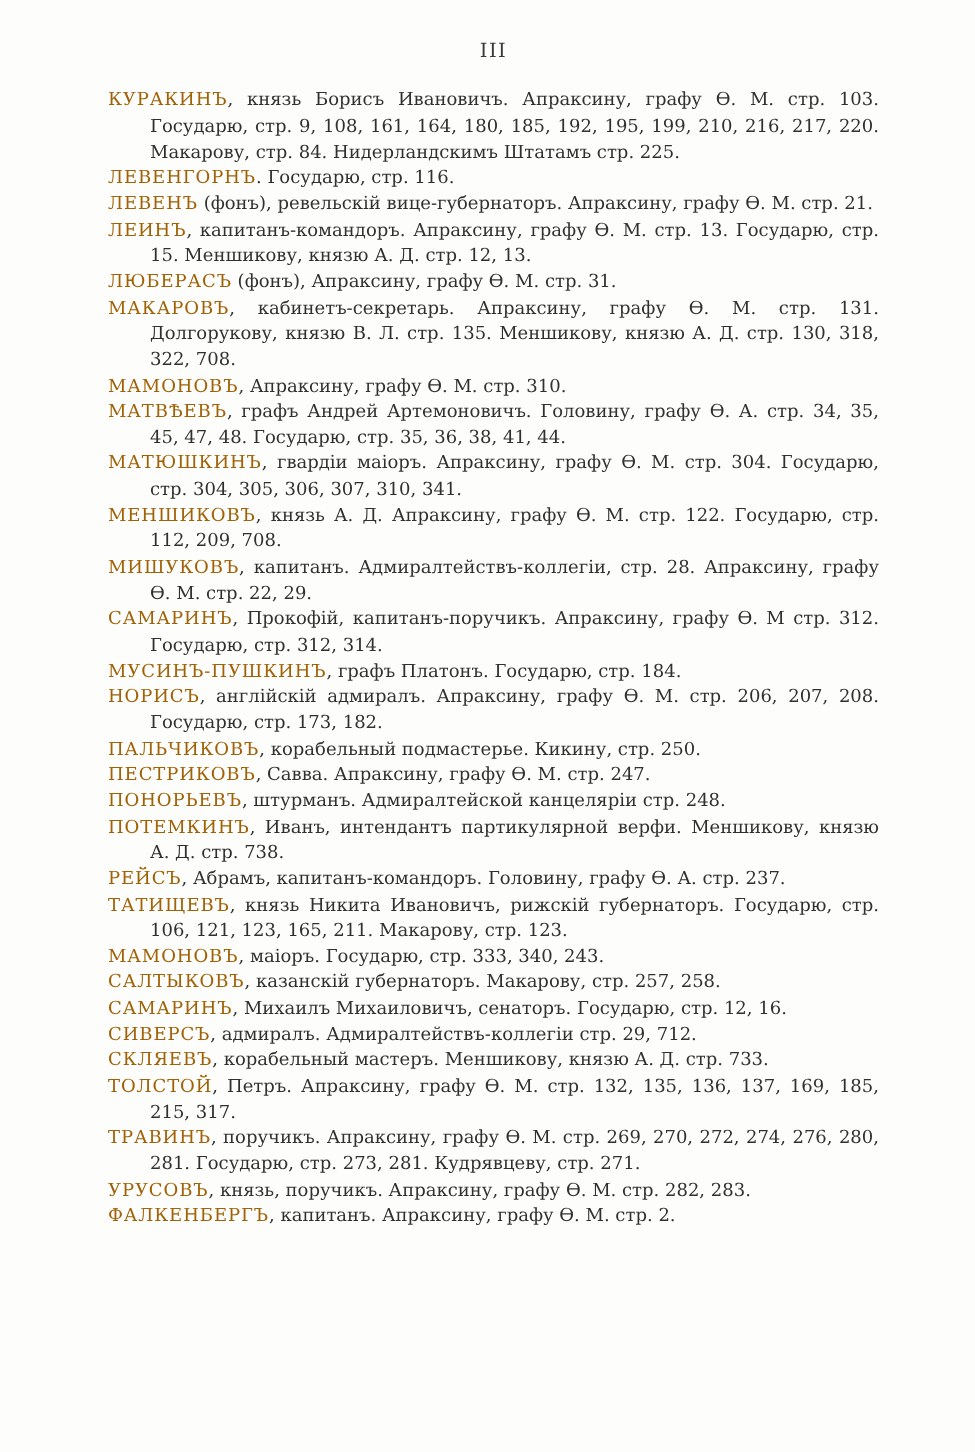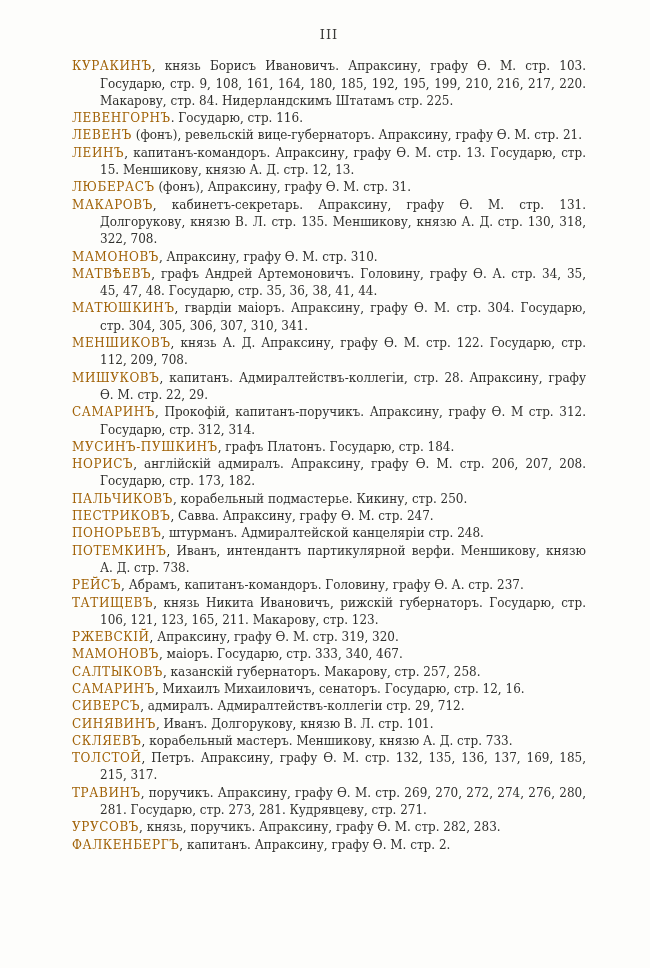--- a/index.html
+++ b/index.html
@@ -64,25 +64,23 @@
       <p class="entry"><span class="headword">МИШУКОВЪ</span><span class="entry-text">, капитанъ. Адмиралтействъ-коллегіи, стр. 28. Апраксину, графу Ѳ. М. стр. 22, 29.</span></p>
       <p class="entry"><span class="headword">САМАРИНЪ</span><span class="entry-text">, Прокофій, капитанъ-поручикъ. Апраксину, графу Ѳ. М стр. 312. Государю, стр. 312, 314.</span></p>
       <p class="entry"><span class="headword">МУСИНЪ-ПУШКИНЪ</span><span class="entry-text">, графъ Платонъ. Государю, стр. 184.</span></p>
       <p class="entry"><span class="headword">НОРИСЪ</span><span class="entry-text">, англійскій адмиралъ. Апраксину, графу Ѳ. М. стр. 206, 207, 208. Государю, стр. 173, 182.</span></p>
       <p class="entry"><span class="headword">ПАЛЬЧИКОВЪ</span><span class="entry-text">, корабельный подмастерье. Кикину, стр. 250.</span></p>
       <p class="entry"><span class="headword">ПЕСТРИКОВЪ</span><span class="entry-text">, Савва. Апраксину, графу Ѳ. М. стр. 247.</span></p>
       <p class="entry"><span class="headword">ПОНОРЬЕВЪ</span><span class="entry-text">, штурманъ. Адмиралтейской канцеляріи стр. 248.</span></p>
       <p class="entry"><span class="headword">ПОТЕМКИНЪ</span><span class="entry-text">, Иванъ, интендантъ партикулярной верфи. Меншикову, князю А. Д. стр. 738.</span></p>
       <p class="entry"><span class="headword">РЕЙСЪ</span><span class="entry-text">, Абрамъ, капитанъ-командоръ. Головину, графу Ѳ. А. стр. 237.</span></p>
       <p class="entry"><span class="headword">ТАТИЩЕВЪ</span><span class="entry-text">, князь Никита Ивановичъ, рижскій губернаторъ. Государю, стр. 106, 121, 123, 165, 211. Макарову, стр. 123.</span></p>
-      <p class="entry"><span class="headword">РЖЕВСКІЙ</span><span class="entry-text">, Апраксину, графу Ѳ. М. стр. 319, 320.</span></p>
-      <p class="entry"><span class="headword">МАМОНОВЪ</span><span class="entry-text">, маіоръ. Государю, стр. 333, 340, 467.</span></p>
+      <p class="entry"><span class="headword">МАМОНОВЪ</span><span class="entry-text">, маіоръ. Государю, стр. 333, 340, 243.</span></p>
       <p class="entry"><span class="headword">САЛТЫКОВЪ</span><span class="entry-text">, казанскій губернаторъ. Макарову, стр. 257, 258.</span></p>
       <p class="entry"><span class="headword">САМАРИНЪ</span><span class="entry-text">, Михаилъ Михаиловичъ, сенаторъ. Государю, стр. 12, 16.</span></p>
       <p class="entry"><span class="headword">СИВЕРСЪ</span><span class="entry-text">, адмиралъ. Адмиралтействъ-коллегіи стр. 29, 712.</span></p>
-      <p class="entry"><span class="headword">СИНЯВИНЪ</span><span class="entry-text">, Иванъ. Долгорукову, князю В. Л. стр. 101.</span></p>
       <p class="entry"><span class="headword">СКЛЯЕВЪ</span><span class="entry-text">, корабельный мастеръ. Меншикову, князю А. Д. стр. 733.</span></p>
       <p class="entry"><span class="headword">ТОЛСТОЙ</span><span class="entry-text">, Петръ. Апраксину, графу Ѳ. М. стр. 132, 135, 136, 137, 169, 185, 215, 317.</span></p>
       <p class="entry"><span class="headword">ТРАВИНЪ</span><span class="entry-text">, поручикъ. Апраксину, графу Ѳ. М. стр. 269, 270, 272, 274, 276, 280, 281. Государю, стр. 273, 281. Кудрявцеву, стр. 271.</span></p>
       <p class="entry"><span class="headword">УРУСОВЪ</span><span class="entry-text">, князь, поручикъ. Апраксину, графу Ѳ. М. стр. 282, 283.</span></p>
       <p class="entry"><span class="headword">ФАЛКЕНБЕРГЪ</span><span class="entry-text">, капитанъ. Апраксину, графу Ѳ. М. стр. 2.</span></p>
     </div>
 </div>
 
 </body></html>

